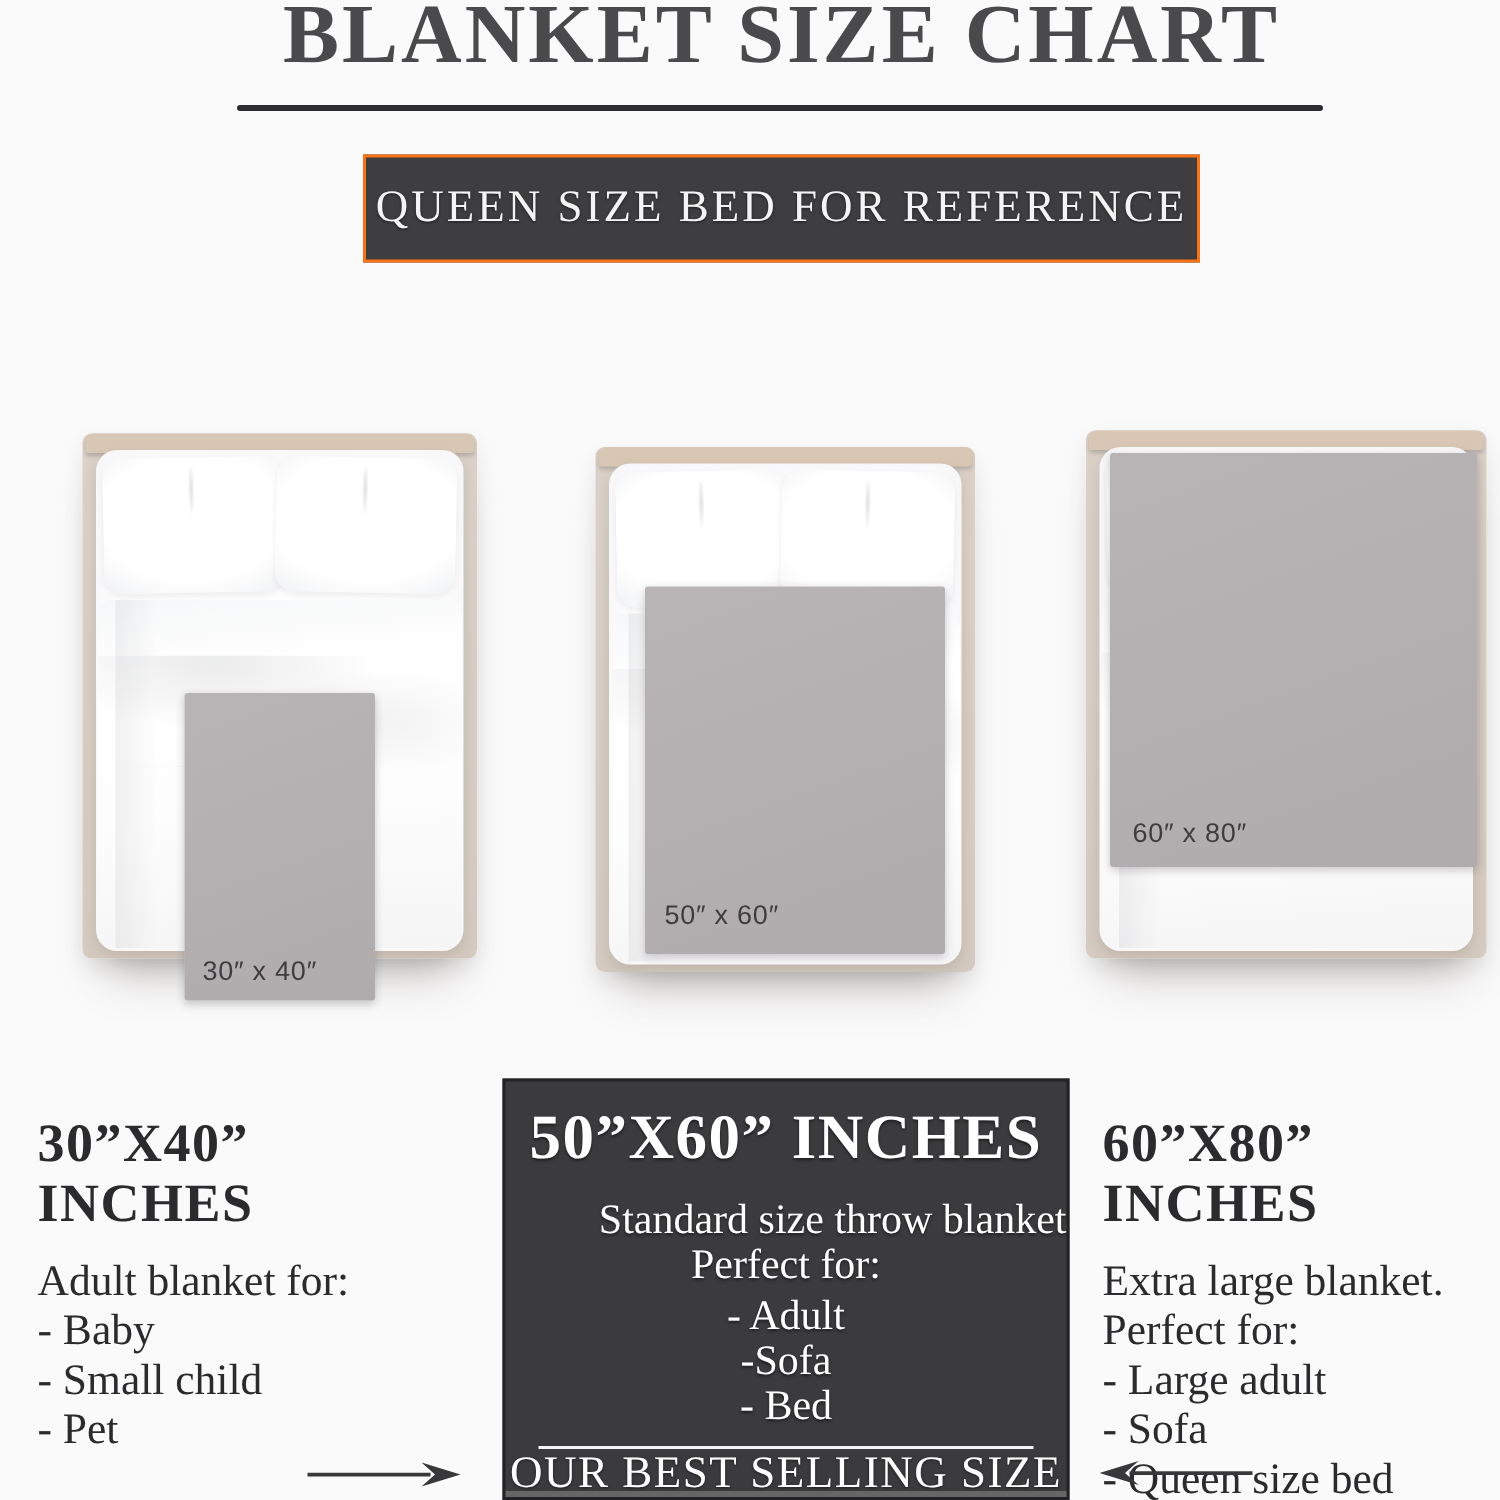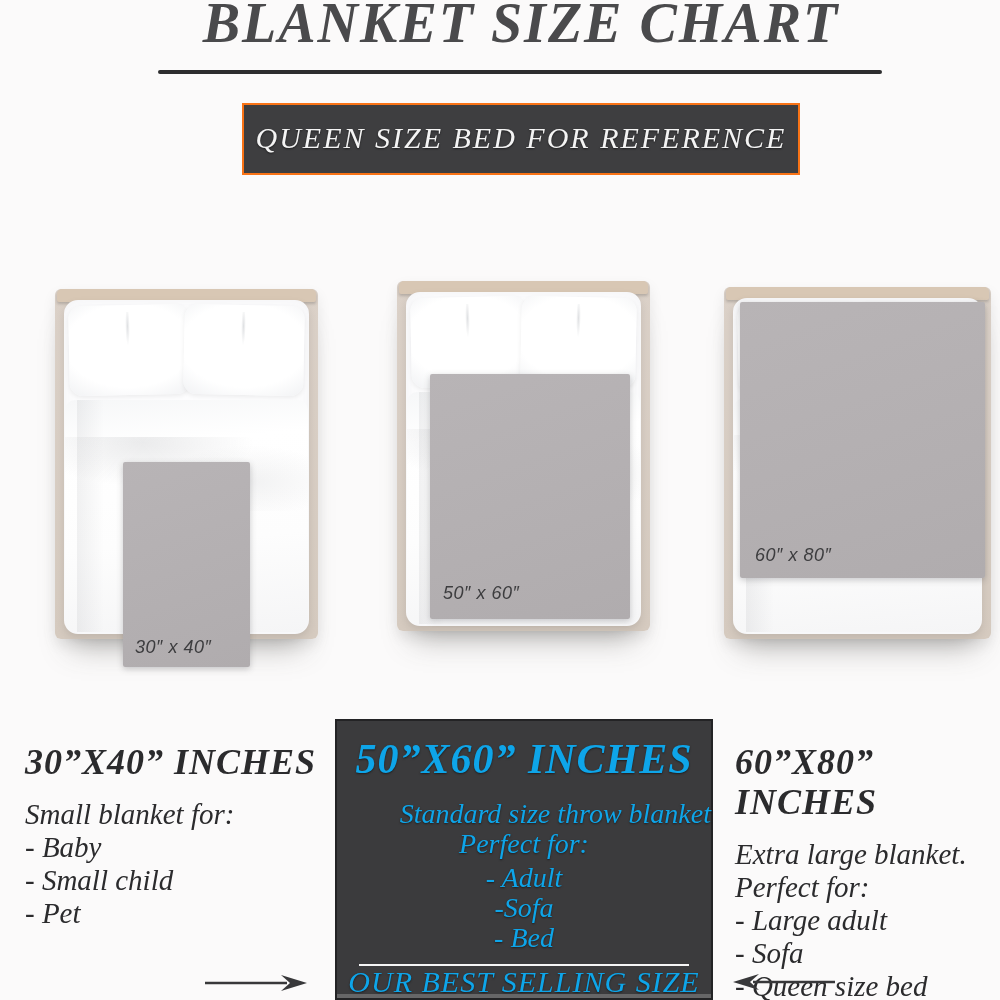--- a/index.html
+++ b/index.html
@@ -1,21 +1,20 @@
 <!DOCTYPE html>
 <html><head>
 <meta charset="utf-8">
 <style>
   html,body{margin:0;padding:0;background:#ffffff;}
   .stage{
     position:relative;width:1000px;height:1000px;overflow:hidden;
     background:#fbfafa;
     font-family:"Liberation Serif","DejaVu Serif",serif;
     color:#2c2c2e;
-    font-style:italic;
   }
   
   .title{
     position:absolute;left:42px;right:0;top:-7px;text-align:center;
     font-weight:bold;font-size:56px;line-height:60px;letter-spacing:2px;color:#4a4a4c;
   }
   .title-underline{
     position:absolute;left:158px;top:70px;width:724px;height:4px;
     background:#2d2d2f;border-radius:2px;
   }
@@ -78,21 +77,21 @@
     font-size:18px;color:#3d3d3f;letter-spacing:.5px;white-space:nowrap;
   }
   
   .col{position:absolute;color:#2b2b2d;}
   .col-heading{font-weight:bold;font-size:36px;line-height:40px;letter-spacing:1px;margin:4px 0 0;}
   .col-line{font-size:29px;line-height:33px;margin-top:16px;}
   .col-item{font-size:29px;line-height:33px;}
   .best-box{
     position:absolute;left:335px;top:719px;width:378px;height:281px;
     background:#3b3b3d;border:2px solid #232325;box-sizing:border-box;
-    text-align:center;color:#0ea5e9;text-shadow:0 1px 2px rgba(0,0,0,.5);
+    text-align:center;color:#ffffff;text-shadow:0 1px 2px rgba(0,0,0,.5);
   }
   .best-box::after{
     content:"";position:absolute;left:0;right:0;bottom:0;height:4px;
     background:rgba(255,255,255,.22);
   }
   .best-heading{font-weight:bold;font-size:42px;line-height:44px;letter-spacing:1px;margin-top:16px;}
   .best-line{font-size:28px;line-height:30px;margin-top:18px;text-align:right;}
   .best-sub{font-size:28px;line-height:30px;}
   .best-items{margin-top:4px;}
   .best-item{font-size:28px;line-height:30px;}
@@ -115,21 +114,21 @@
     <div class="bed-mattress">
       <div class="pillow pillow-left"></div>
       <div class="pillow pillow-right"></div>
       <div class="duvet"></div>
     </div>
     <div class="blanket" style="left:68px;top:173px;width:127px;height:205px">
       <span class="blanket-label" style="left:12px;bottom:9px">30″ x 40″</span>
     </div>
   </div>
 
-  <div class="bed" style="left:397px;top:281px;width:253px;height:350px">
+  <div class="bed" style="left:397px;top:298px;width:253px;height:350px">
     <div class="bed-frame"></div>
     <div class="bed-headboard"></div>
     <div class="bed-mattress">
       <div class="pillow pillow-left"></div>
       <div class="pillow pillow-right"></div>
       <div class="duvet"></div>
     </div>
     <div class="blanket" style="left:33px;top:93px;width:200px;height:245px">
       <span class="blanket-label" style="left:13px;bottom:15px">50″ x 60″</span>
     </div>
@@ -143,21 +142,21 @@
       <div class="pillow pillow-right"></div>
       <div class="duvet"></div>
     </div>
     <div class="blanket" style="left:16px;top:15px;width:245px;height:276px">
       <span class="blanket-label" style="left:15px;bottom:12px">60″ x 80″</span>
     </div>
   </div>
 
   <div class="col" style="left:25px;top:738px;width:295px">
     <div class="col-heading">30”X40” INCHES</div>
-    <div class="col-line">Small blanket for:</div>
+    <div class="col-line">Adult blanket for:</div>
     <div class="col-item">- Baby</div>
     <div class="col-item">- Small child</div>
     <div class="col-item">- Pet</div>
   </div>
 
   <div class="best-box">
     <div class="best-heading">50”X60” INCHES</div>
     <div class="best-line">Standard size throw blanket</div>
     <div class="best-sub">Perfect for:</div>
     <div class="best-items">

